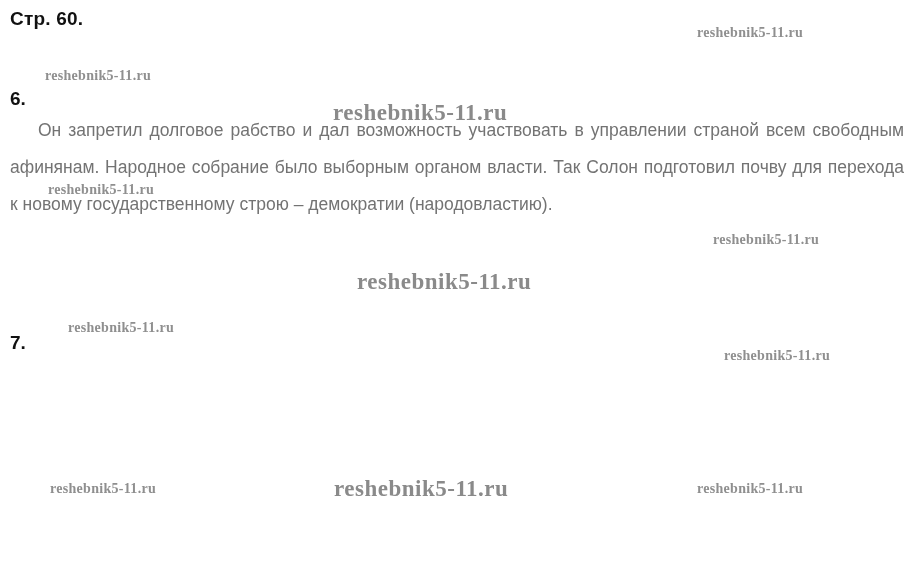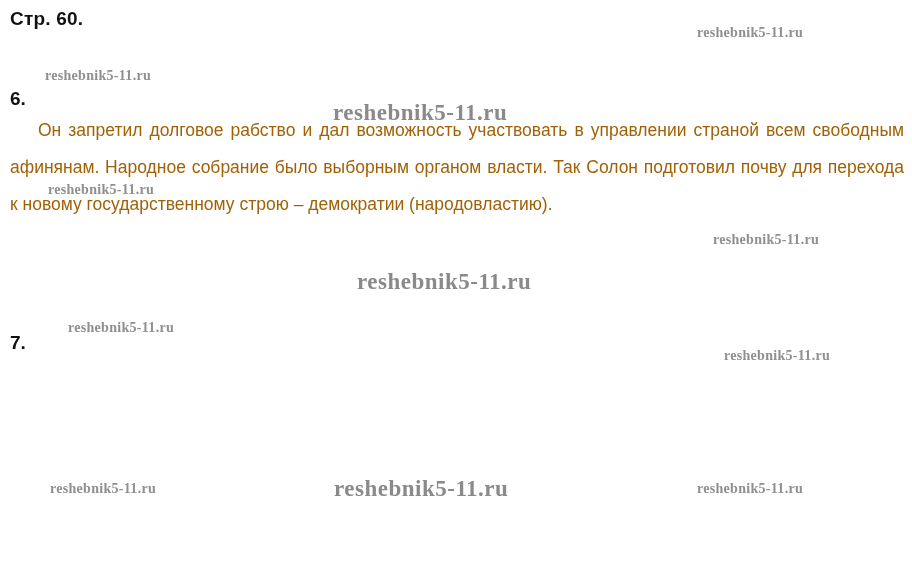--- a/index.html
+++ b/index.html
@@ -37,21 +37,21 @@
   .ex-number {
     position: absolute;
     font-size: 19px;
     font-weight: bold;
     color: #111;
   }
   .ex-body {
     position: absolute;
     font-size: 17.5px;
     line-height: 37px;
-    color: #a16207;
+    color: #737373;
     text-align: justify;
   }
   .ex-body p {
     margin: 0;
     text-indent: 28px;
   }
 
   #ex6-number { left: 10px; top: 88px; }
   #ex6-body {
     left: 10px;

